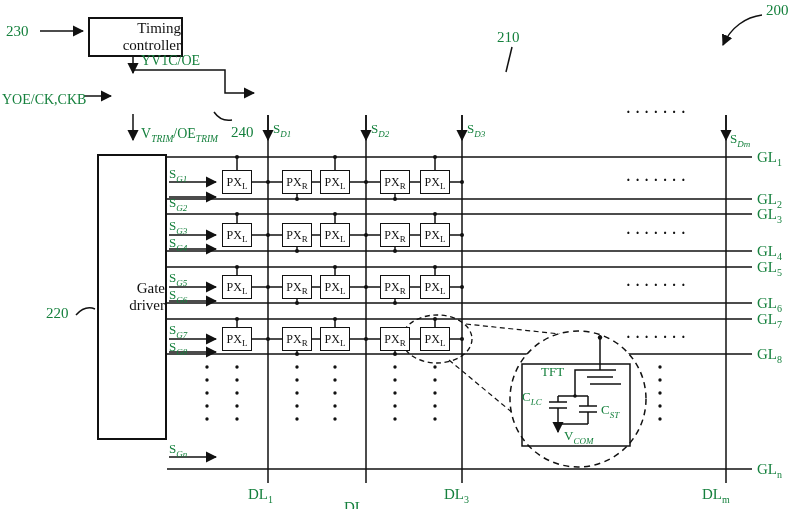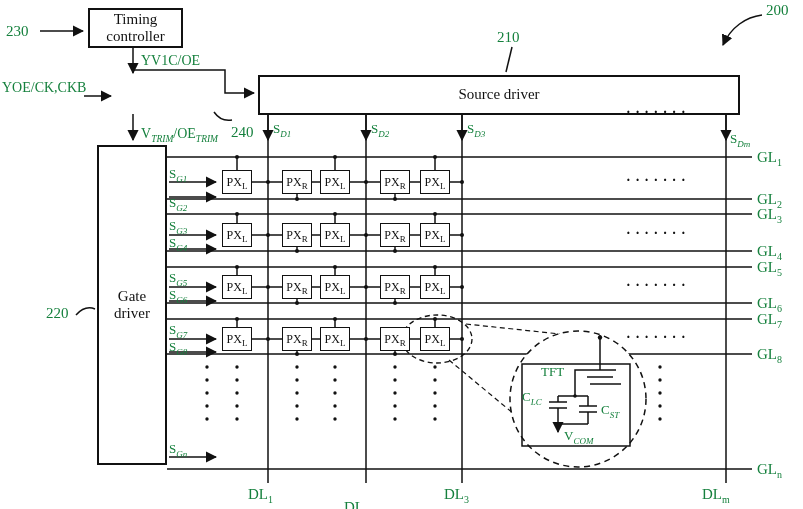--- a/index.html
+++ b/index.html
@@ -1,22 +1,22 @@
 <!DOCTYPE html>
 <html><head>
 <meta charset="utf-8">
 <style>
   * { margin:0; padding:0; box-sizing:border-box; }
   html,body { background:#ffffff; }
   .stage { position:relative; width:803px; height:509px; background:#fff; overflow:hidden;
            font-family:"Liberation Serif","DejaVu Serif",serif; color:#111; }
   svg.base { position:absolute; left:0; top:0; }
   .box { position:absolute; border:2px solid #111; background:#fff; display:flex;
-         align-items:center; justify-content:center; text-align:center;
-         font-size:15px; line-height:1.15; color:#111; }
+         align-items:center; justify-content:center; text-align:right;
+         font-size:15px; line-height:1.15; color:#111;margin-top:9px; }
   .px  { position:absolute; width:30px; height:24px; border:1.5px solid #111; background:#fff;
          display:flex; align-items:center; justify-content:center; font-size:12px; color:#111; }
   .t sub, .lbl sub { font-size:10px; line-height:0; vertical-align:sub; }
   .px .t sub { font-size:9px; }
   .lbl { position:absolute; font-size:15px; white-space:nowrap; color:#15803d; }
   .sm  { font-size:13px; } .sm sub { font-size:9px !important;font-style:italic; }
   .sig { font-size:14px; } .sig sub { font-size:9.5px !important;font-style:italic; }
   .dots { position:absolute; font-size:14px; font-weight:bold; letter-spacing:4.5px; color:#111; white-space:nowrap; }
 </style>
 </head>
@@ -176,31 +176,30 @@
       <line x1="588" y1="396" x2="588" y2="406"></line>
       <line x1="579" y1="406" x2="597" y2="406"></line>
       <line x1="579" y1="412" x2="597" y2="412"></line>
       <line x1="588" y1="412" x2="588" y2="424"></line>
       <line x1="558" y1="424" x2="588" y2="424"></line>
       <line x1="558" y1="423" x2="558" y2="432" marker-end="url(#arr)"></line>
     </g>
   </svg>
 
   <div class="box" style="left:88px;top:8px;width:95px;height:40px">Timing controller</div>
-  <div class="box" style="left:258px;top:75px;width:482px;height:40px">Source driver</div>
-  <div class="box" style="left:97px;top:145px;width:70px;height:320px">Gate driver</div>
+  <div class="box" style="left:97px;top:145px;width:70px;height:286px">Gate driver</div>
 
   <span class="lbl" style="left:6px;top:23px">230</span>
   <span class="lbl" style="left:766px;top:2px">200</span>
   <span class="lbl" style="left:497px;top:29px">210</span>
   <span class="lbl" style="left:46px;top:305px">220</span>
   <span class="lbl" style="left:231px;top:124px">240</span>
 
   <span class="lbl sig" style="left:141px;top:53px">YV1C/OE</span>
-  <span class="lbl sig" style="left:2px;top:80px">YOE/CK,CKB</span>
+  <span class="lbl sig" style="left:2px;top:92px">YOE/CK,CKB</span>
   <span class="lbl sig" style="left:141px;top:126px"><span>V</span><sub>TRIM</sub><span>/OE</span><sub>TRIM</sub></span>
 
   <span class="lbl sm" style="left:273px;top:121px"><span>S</span><sub>D1</sub></span>
   <span class="lbl sm" style="left:371px;top:121px"><span>S</span><sub>D2</sub></span>
   <span class="lbl sm" style="left:467px;top:121px"><span>S</span><sub>D3</sub></span>
   <span class="lbl sm" style="left:730px;top:131px"><span>S</span><sub>Dm</sub></span>
 
   <span class="lbl sm" style="left:169px;top:166px"><span>S</span><sub>G1</sub></span>
   <span class="lbl sm" style="left:169px;top:195px"><span>S</span><sub>G2</sub></span>
   <span class="lbl sm" style="left:169px;top:218px"><span>S</span><sub>G3</sub></span>

